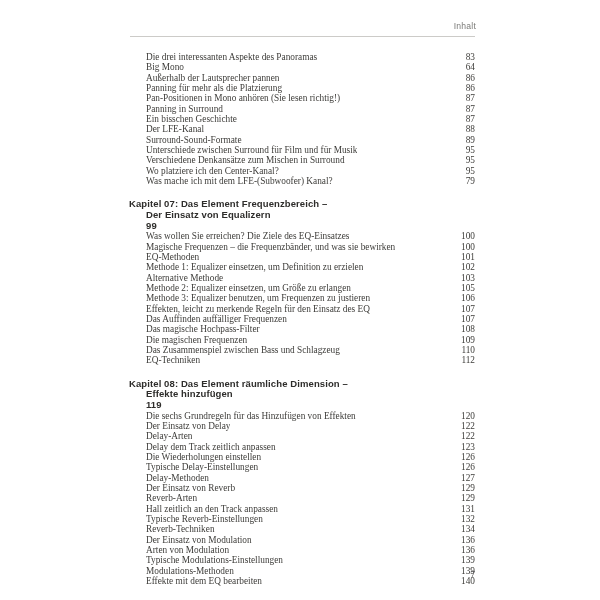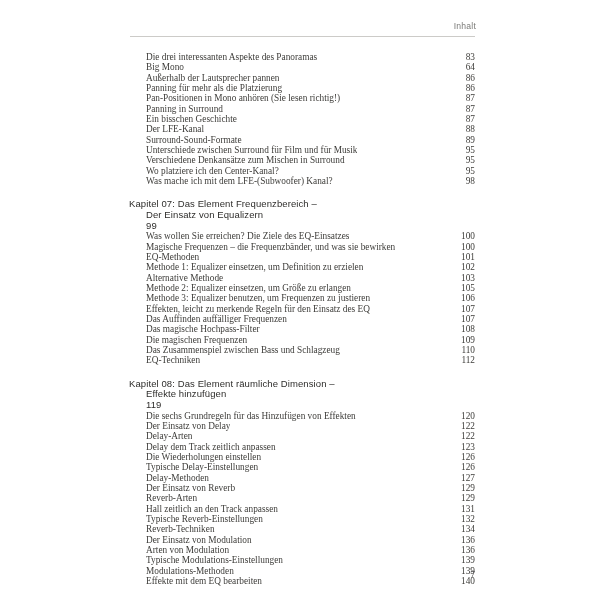--- a/index.html
+++ b/index.html
@@ -33,21 +33,21 @@
   .toc {
     position: absolute;
     top: 52px;
     left: 129px;
     width: 346px;
   }
   .toc-section { margin: 0; }
   .chapter-heading {
     margin-top: 13px;
     font-family: "Liberation Sans", sans-serif;
-    font-weight: normal;
+    font-weight: bold;
     font-size: 9.5px;
     line-height: 10.6px;
     color: #2e2d2b;
     letter-spacing: 0.1px;
   }
   .chapter-line2 {
     display: flex;
     justify-content: space-between;
     padding-left: 17px;
     flex-direction: column;
@@ -125,21 +125,21 @@
         <div class="entry">
           <span class="entry-title">Verschiedene Denkansätze zum Mischen in Surround</span>
           <span class="entry-page">95</span>
         </div>
         <div class="entry">
           <span class="entry-title">Wo platziere ich den Center-Kanal?</span>
           <span class="entry-page">95</span>
         </div>
         <div class="entry">
           <span class="entry-title">Was mache ich mit dem LFE-(Subwoofer) Kanal?</span>
-          <span class="entry-page">98</span>
+          <span class="entry-page">79</span>
         </div>
       </section>
       <section class="toc-section">
         <div class="chapter-heading">
           <div class="chapter-line1">Kapitel 07: Das Element Frequenzbereich –</div>
           <div class="chapter-line2">
             <span>Der Einsatz von Equalizern</span>
             <span class="chapter-page">99</span>
           </div>
         </div>

